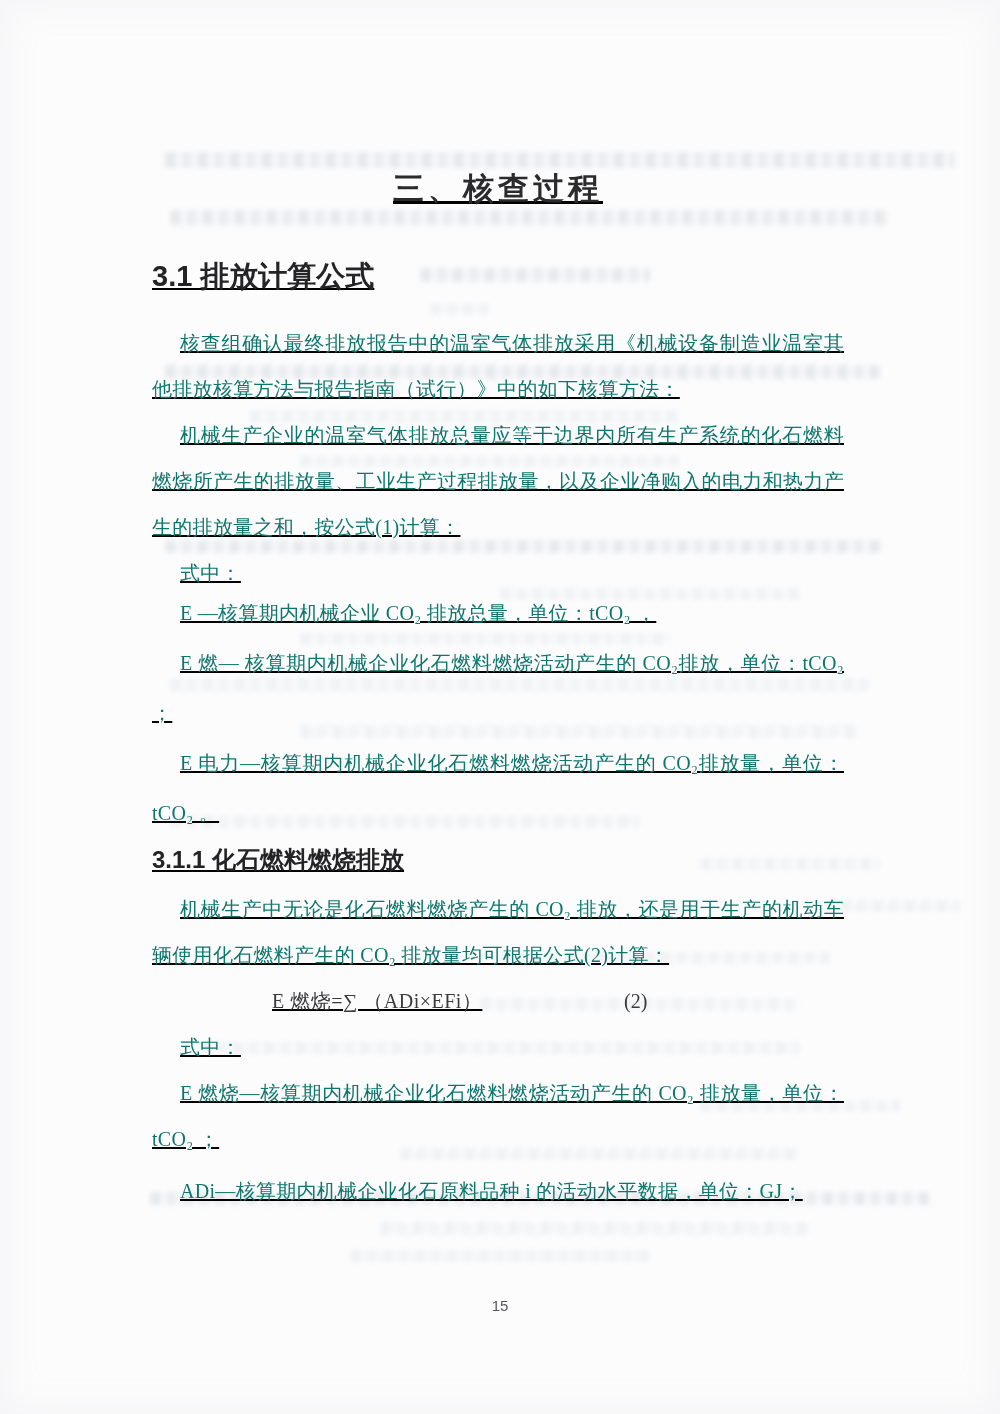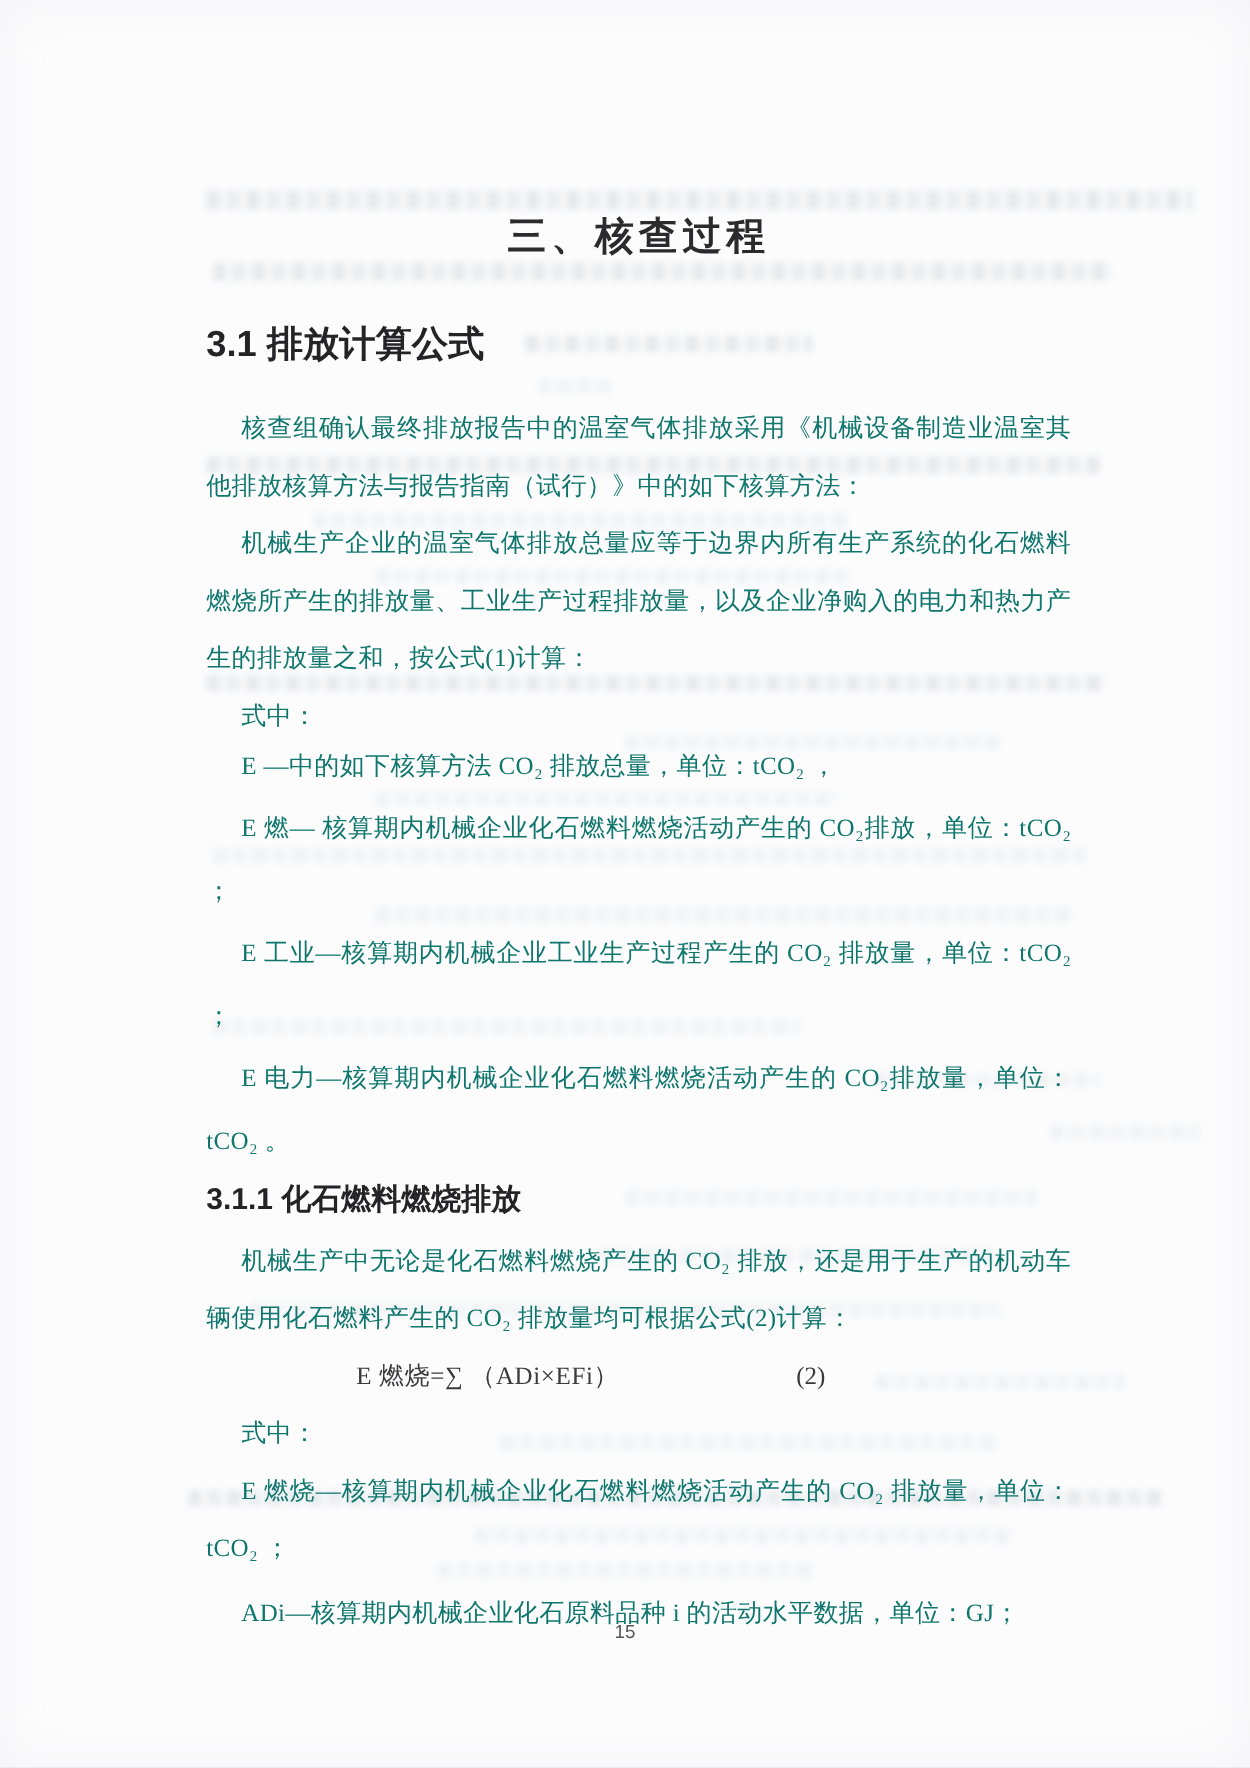--- a/index.html
+++ b/index.html
@@ -6,21 +6,21 @@
   .page {
     position:relative;
     width:1000px; height:1414px;
     margin:0 auto;
     background:#fcfcfd;
     overflow:hidden;
     font-family:"Liberation Serif","DejaVu Serif",serif;
     box-shadow: inset 0 0 40px rgba(180,185,190,0.12);
   }
   .content {
-    position:absolute; left:165px; top:0; width:692px;
+    position:absolute; left:152px; top:0; width:692px;text-decoration:underline;
   }
   .doc-title {
     margin:168px 0 0 0;
     height:42px; line-height:42px;
     text-align:center;
     font-family:"Liberation Sans","DejaVu Sans",sans-serif;
     font-size:31px; font-weight:bold; letter-spacing:4px;
     color:#2b2b2d;
   }
   .h2 {
@@ -112,23 +112,22 @@
     <h2 class="h2">3.1 排放计算公式</h2>
 
     <p class="para first">核查组确认最终排放报告中的温室气体排放采用《机械设备制造业温室其他排放核算方法与报告指南（试行）》中的如下核算方法：</p>
 
     <p class="para">机械生产企业的温室气体排放总量应等于边界内所有生产系统的化石燃料燃烧所产生的排放量、工业生产过程排放量，以及企业净购入的电力和热力产生的排放量之和，按公式(1)计算：</p>
 
 
     <p class="para">式中：</p>
 
     <div class="defs">
-      <p class="para">E —中的如下核算方法 CO₂ 排放总量，单位：tCO₂ ，</p>
+      <p class="para">E —核算期内机械企业 CO₂ 排放总量，单位：tCO₂ ，</p>
       <p class="para">E 燃— 核算期内机械企业化石燃料燃烧活动产生的 CO₂排放，单位：tCO₂ ；</p>
-      <p class="para">E 工业—核算期内机械企业工业生产过程产生的 CO₂ 排放量，单位：tCO₂ ；</p>
       <p class="para">E 电力—核算期内机械企业化石燃料燃烧活动产生的 CO₂排放量，单位：tCO₂ 。</p>
     </div>
 
     <h3 class="h3">3.1.1 化石燃料燃烧排放</h3>
 
     <p class="para p3">机械生产中无论是化石燃料燃烧产生的 CO₂ 排放，还是用于生产的机动车辆使用化石燃料产生的 CO₂ 排放量均可根据公式(2)计算：</p>
 
     <div class="formula-row">
       <span class="formula-expr">E 燃烧=∑ （ADi×EFi）</span>
       <span class="formula-num">(2)</span>

